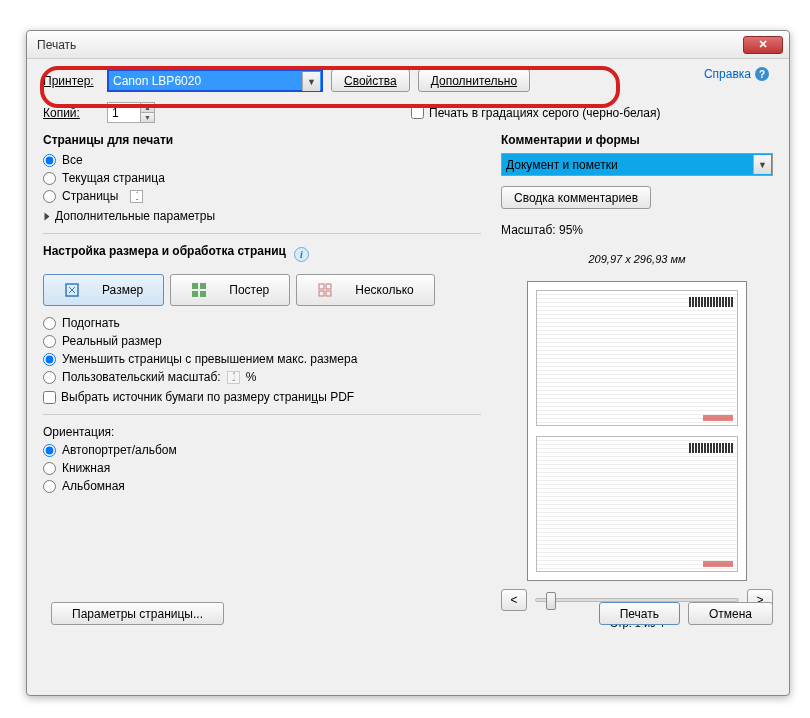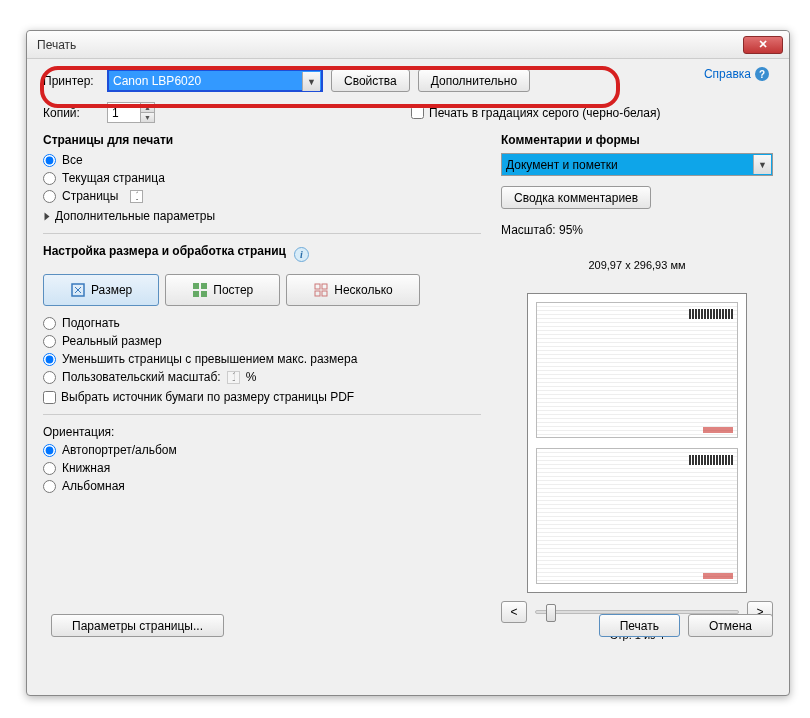--- a/index.html
+++ b/index.html
@@ -5,21 +5,21 @@
 * { box-sizing: border-box; margin: 0; padding: 0; font-family: "Segoe UI", Tahoma, sans-serif; font-size: 12px; }
 body { background: #fff; width: 810px; height: 718px; position: relative; }
 .win { position: absolute; left: 26px; top: 30px; width: 764px; height: 666px; border: 1px solid #888; background: #f0f0f0; border-radius: 4px; box-shadow: 0 2px 8px rgba(0,0,0,0.3); }
 .titlebar { height: 28px; background: linear-gradient(#fdfdfd,#e8e8e8); border-bottom: 1px solid #ccc; display: flex; align-items: center; padding: 0 6px 0 10px; border-radius: 4px 4px 0 0; }
 .titlebar .title { flex: 1; color: #333; }
 .close-btn { width: 40px; height: 18px; background: linear-gradient(#e07070,#c13535); border: 1px solid #8b2a2a; border-radius: 3px; color: #fff; display: flex; align-items: center; justify-content: center; cursor: pointer; font-weight: bold; font-size: 11px; }
 .body { padding: 10px 16px; position: relative; }
 .highlight { position: absolute; left: 40px; top: 66px; width: 580px; height: 42px; border: 4px solid #d62020; border-radius: 18px; pointer-events: none; z-index: 10; }
 .row { display: flex; align-items: center; gap: 8px; margin-bottom: 10px; }
 .lbl { min-width: 56px; }
-.und { }
+.und { text-decoration: underline; }
 .printer-sel { width: 216px; height: 23px; border: 2px solid #1d4ed8; background: #3399ff; color: #fff; display: flex; align-items: center; padding: 0 4px; position: relative; }
 .printer-sel .dd { position: absolute; right: 1px; top: 1px; width: 18px; height: 19px; background: linear-gradient(#f8f8f8,#ddd); border-left: 1px solid #aaa; display: flex; align-items: center; justify-content: center; color: #444; font-size: 9px; }
 .btn { height: 23px; padding: 0 12px; background: linear-gradient(#fdfdfd,#e5e5e5); border: 1px solid #999; border-radius: 3px; cursor: pointer; display: inline-flex; align-items: center; }
 .help { position: absolute; right: 20px; top: 8px; display: flex; align-items: center; gap: 4px; color: #0066cc; }
 .help a { color: #0066cc; cursor: pointer; }
 .help-icon { width: 14px; height: 14px; border-radius: 50%; background: #3a8ed0; color: #fff; display: flex; align-items: center; justify-content: center; font-size: 10px; font-weight: bold; }
 .spin { width: 48px; height: 21px; border: 1px solid #aaa; background: #fff; display: flex; align-items: center; padding: 0 14px 0 4px; position: relative; }
 .spin .arrows { position: absolute; right: 0; top: 0; width: 14px; height: 100%; display: flex; flex-direction: column; }
 .spin .arrows div { flex: 1; background: linear-gradient(#f4f4f4,#ddd); border-left: 1px solid #aaa; display: flex; align-items: center; justify-content: center; font-size: 7px; color: #555; }
 .spin .arrows div:first-child { border-bottom: 1px solid #aaa; }
@@ -29,27 +29,27 @@
 .left { width: 460px; }
 .right { flex: 1; }
 .section-title { font-weight: bold; margin-bottom: 6px; }
 .radio { display: flex; align-items: center; gap: 6px; margin: 4px 0; }
 .radio input { width: 13px; height: 13px; }
 .pages-input { width: 244px; height: 21px; border: 1px solid #aaa; background: #fff; padding: 0 4px; color: #888; margin-left: 6px; }
 .addparams { display: flex; align-items: center; gap: 4px; margin-top: 6px; cursor: pointer; }
 .hr { border: none; border-top: 1px solid #ccc; margin: 10px 0; }
 .info-icon { width: 15px; height: 15px; border-radius: 50%; background: #d8ecf8; border: 1px solid #6faad8; color: #2a6da8; display: inline-flex; align-items: center; justify-content: center; font-size: 10px; font-style: italic; font-family: serif; font-weight: bold; }
 .btn-group { display: flex; gap: 6px; margin-bottom: 10px; }
-.ibtn { height: 32px; padding: 0 26px; border: 1px solid #999; background: linear-gradient(#fdfdfd,#e7e7e7); border-radius: 3px; display: flex; align-items: center; gap: 5px; cursor: pointer; }
+.ibtn { height: 32px; padding: 0 20px; border: 1px solid #999; background: linear-gradient(#fdfdfd,#e7e7e7); border-radius: 3px; display: flex; align-items: center; gap: 22px; cursor: pointer; }
 .ibtn.active { border: 1px solid #5a8fc0; background: linear-gradient(#eaf3fb,#cfe4f5); }
 .ibtn svg { width: 16px; height: 16px; }
 .disabled-input { width: 54px; height: 21px; border: 1px solid #ccc; background: #f5f5f5; padding: 0 4px; color: #999; }
 .combo { width: 272px; height: 23px; border: 1px solid #999; background: #0ea5e9; display: flex; align-items: center; padding: 0 4px; position: relative; }
 .combo .dd { position: absolute; right: 1px; top: 1px; width: 18px; height: 19px; background: linear-gradient(#f8f8f8,#ddd); border-left: 1px solid #aaa; display: flex; align-items: center; justify-content: center; font-size: 9px; color: #444; }
-.preview-dims { text-align: center; margin: 22px 0; font-size: 11px; }
+.preview-dims { text-align: center; margin: 16px 0; font-size: 11px; font-style: italic; }
 .preview { width: 220px; height: 300px; border: 1px solid #888; background: #fff; margin: 4px auto; padding: 8px; display: flex; flex-direction: column; gap: 10px; }
 .doc { flex: 1; border: 1px solid #bbb; background: repeating-linear-gradient(#fff, #fff 3px, #eee 3px, #eee 4px); position: relative; }
 .doc::before { content: ""; position: absolute; right: 4px; top: 6px; width: 44px; height: 10px; background: repeating-linear-gradient(90deg,#333,#333 2px,#fff 2px,#fff 3px); }
 .doc::after { content: ""; position: absolute; right: 4px; bottom: 4px; width: 30px; height: 6px; background: #c9302c; opacity: 0.6; }
 .pager { display: flex; align-items: center; gap: 8px; margin-top: 8px; }
 .pager .pbtn { width: 26px; height: 22px; border: 1px solid #999; background: linear-gradient(#fdfdfd,#e5e5e5); border-radius: 3px; display: flex; align-items: center; justify-content: center; cursor: pointer; }
 .slider-track { flex: 1; height: 4px; background: #ddd; border: 1px solid #bbb; border-radius: 2px; position: relative; }
 .slider-thumb { position: absolute; left: 10px; top: -7px; width: 10px; height: 18px; background: linear-gradient(#f8f8f8,#ddd); border: 1px solid #888; border-radius: 2px; }
 .page-of { text-align: center; margin-top: 6px; font-size: 11px; }
 .footer { position: absolute; left: 16px; right: 16px; bottom: 14px; display: flex; }

